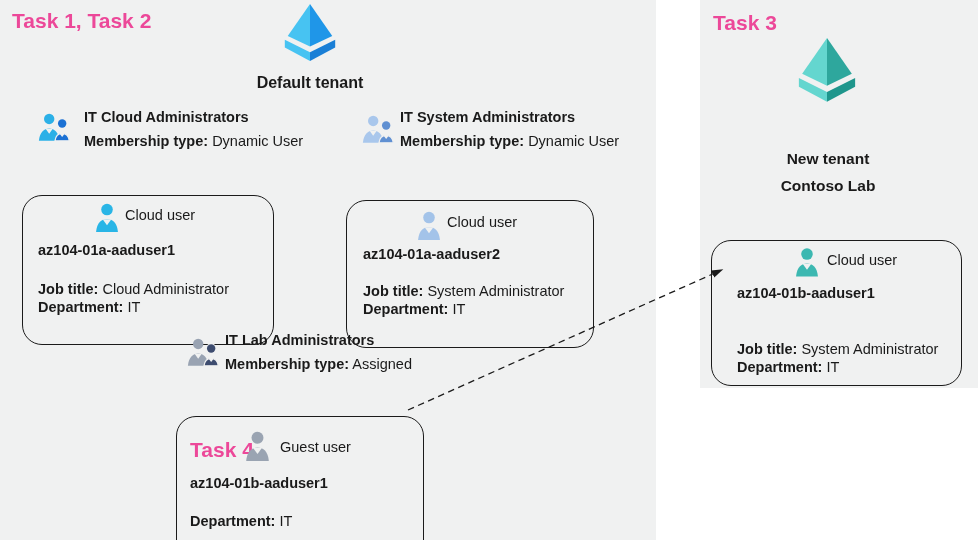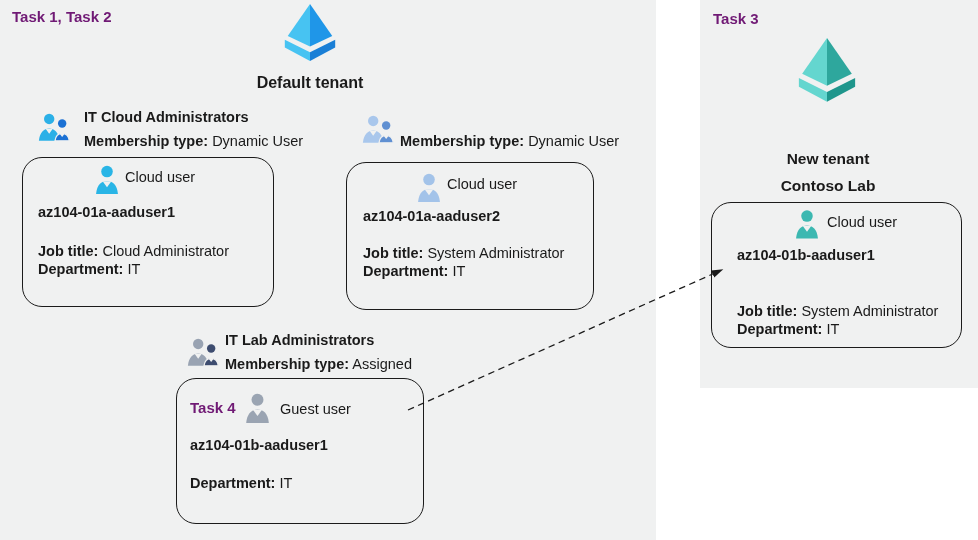--- a/index.html
+++ b/index.html
@@ -3,25 +3,25 @@
 <meta charset="utf-8">
 <style>
   html,body{margin:0;padding:0;}
   .page{position:relative;width:978px;height:540px;background:#ffffff;overflow:hidden;
         font-family:"Liberation Sans",sans-serif;color:#1a1a1a;font-size:14.5px;}
   .panel{position:absolute;background:#f0f1f1;}
   .panel-left{left:0;top:0;width:656px;height:540px;}
   .panel-right{left:700px;top:0;width:278px;height:388px;}
   .t{position:absolute;white-space:nowrap;line-height:1.25;}
   .b{font-weight:700;}
-  .task{color:#701a75;font-weight:700;font-size:15px;}
+  .task{color:#ec4899;font-weight:700;font-size:21px;}
   .group-name{font-weight:700;}
   .tenant-title{font-weight:700;font-size:16px;text-align:center;}
   .tenant-title2{font-weight:700;font-size:15.5px;text-align:center;margin-top:28px;}
-  .box{position:absolute;border:1.4px solid #1b1b1b;border-radius:20px;background:transparent;}
+  .box{position:absolute;border:1.4px solid #1b1b1b;border-radius:20px;background:transparent;margin-top:38px;}
   .icon{position:absolute;}
   .attrs{position:absolute;line-height:18px;white-space:nowrap;}
   .arrow-layer{position:absolute;left:0;top:0;width:978px;height:540px;pointer-events:none;}
 </style>
 </head>
 <body>
 
 <svg width="0" height="0" style="position:absolute" aria-hidden="true">
   <defs>
     <symbol id="sym-person" viewBox="0 0 32 34">
@@ -65,20 +65,21 @@
     </svg>
   <div class="t group-name" style="left:84px;top:108px">IT Cloud Administrators</div>
   <div class="t" style="left:84px;top:132px">
     <span class="b">Membership type:</span>
     <span>Dynamic User</span>
   </div>
 
   <svg class="icon" style="left:362px;top:114px;width:34px;height:30px;--c1:#a9c7ec;--c2:#6090d2;--bg:#f0f1f1">
       <use href="#sym-group"></use>
     </svg>
+  <div class="t group-name" style="left:400px;top:108px">IT System Administrators</div>
   <div class="t" style="left:400px;top:132px">
     <span class="b">Membership type:</span>
     <span>Dynamic User</span>
   </div>
 
   <div class="box" style="left:22px;top:157px;width:250px;height:148px">
     <svg class="icon" style="left:70px;top:6px;width:28px;height:30px;--c1:#29b5e6;--bg:#f0f1f1">
         <use href="#sym-person"></use>
       </svg>
     <div class="t" style="left:102px;top:10px">Cloud user</div>

